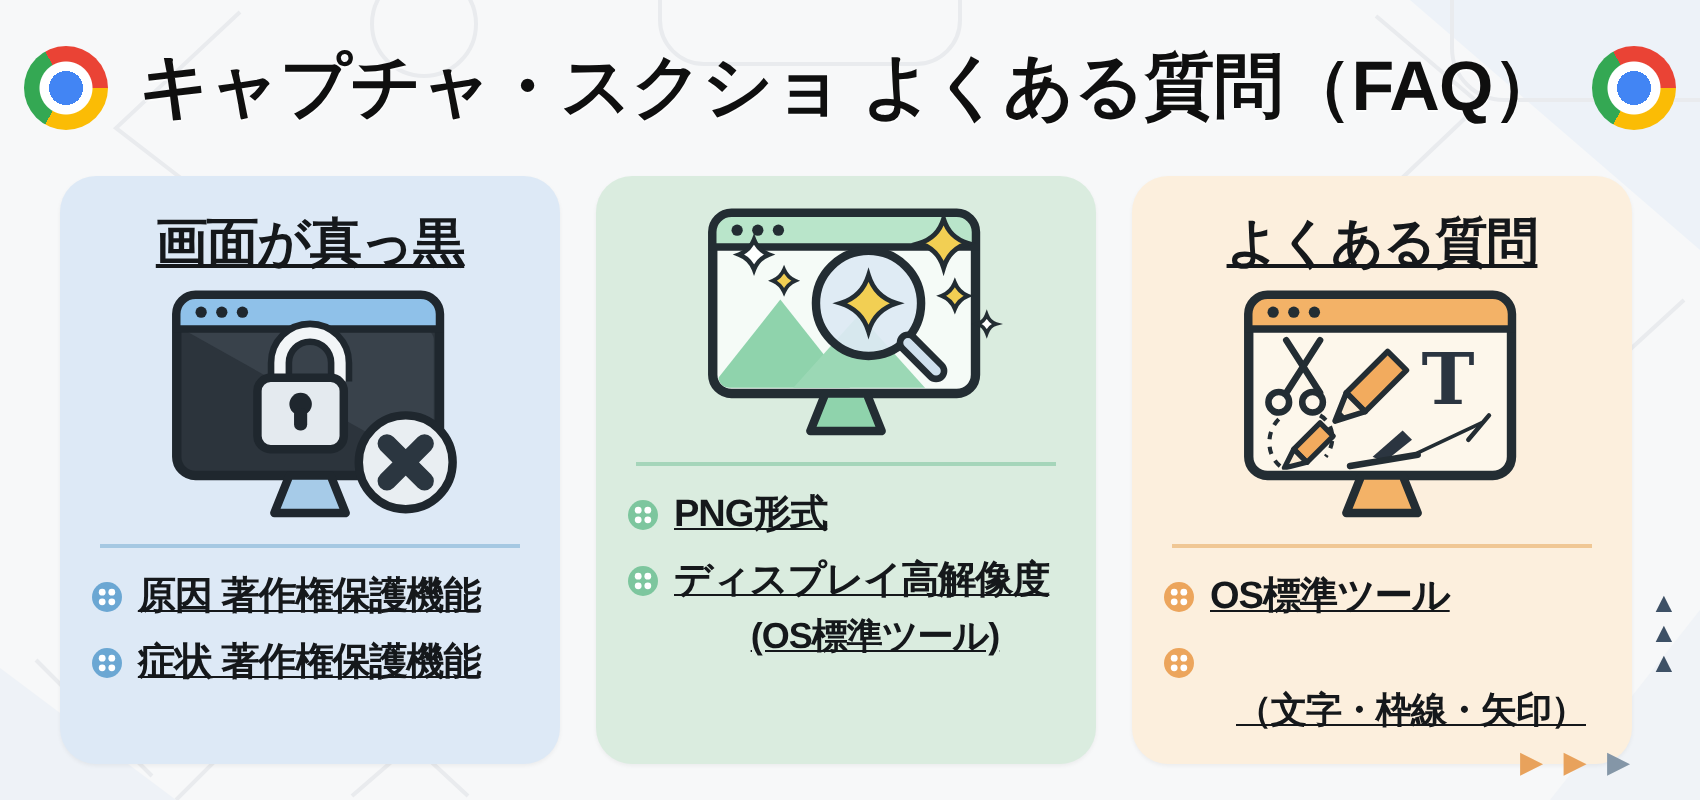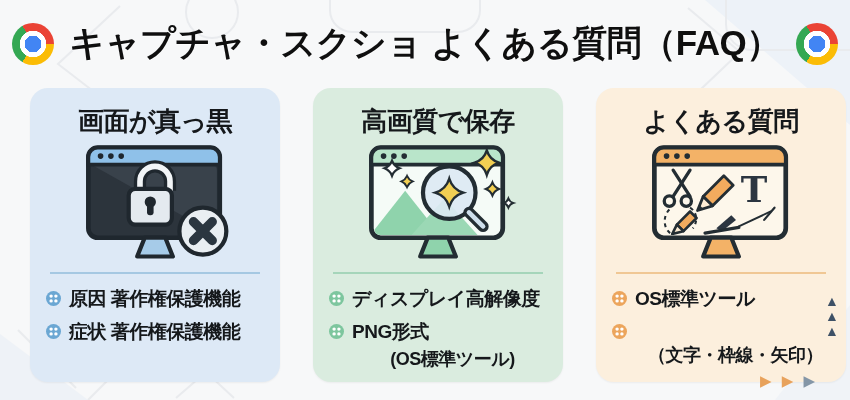--- a/index.html
+++ b/index.html
@@ -21,21 +21,21 @@
       radial-gradient(circle at 50% 50%, var(--chrome-blue,#4285f4) 0 8.5px, #ffffff 8.5px 13px, rgba(255,255,255,0) 13.5px),
       conic-gradient(from -30deg, var(--chrome-red,#ea4335) 0 120deg, var(--chrome-yellow,#fbbc05) 0 240deg, var(--chrome-green,#34a853) 0 360deg);
   }
   .page-title{
     font-size:35px;font-weight:900;margin:0;white-space:nowrap;
     color:var(--title-color,#0f0f0f);
     text-shadow:0 1px 0 rgba(255,255,255,.65);
     letter-spacing:-0.5px;
   }
   
-  .cards{position:absolute;left:30px;top:88px;display:flex;gap:33px;z-index:1;}
+  .cards{position:absolute;left:30px;top:88px;display:flex;gap:18px;z-index:1;text-decoration:underline;}
   .card{
     width:250px;height:294px;border-radius:18px;background:var(--bg,#eee);
     box-sizing:border-box;padding-top:10px;box-shadow:0 1px 2px rgba(0,0,0,.05);
   }
   .card-header{text-align:center;font-size:26px;font-weight:900;margin-top:6px;letter-spacing:-0.5px;}
   .icon-wrap{display:flex;justify-content:center;margin-top:3px;height:122px;}
   .divider{border-top:2px solid var(--divider,#ccc);margin:8px 20px 0;}
   .bullets{margin:13px 10px 0 16px;text-align:center;}
   .bullet-row{display:flex;gap:8px;align-items:flex-start;margin-bottom:10px;}
   .bullet-dot{flex:0 0 15px;margin-top:4px;}
@@ -126,21 +126,20 @@
             <circle cx="5.1" cy="9.9" r="1.7" fill="#fff"></circle>
             <circle cx="9.9" cy="9.9" r="1.7" fill="#fff"></circle>
           </svg>
         <div class="bullet-text">症状 著作権保護機能</div>
       </div>
 
     </div>
   </div>
 
   <div class="card" style="--bg: #daecdf; --divider: #a5d5ba; --bullet: #7dc69e;">
-    <div class="card-header">高画質で保存</div>
     <div class="icon-wrap">
       <svg width="170" height="122" viewBox="0 0 170 130">
         <clipPath id="scr2">
             <rect x="17" y="24" width="134" height="75" rx="6"></rect>
           </clipPath>
         <rect x="14" y="6" width="140" height="96" rx="10" fill="#f5fbf7" stroke="#232d33" stroke-width="5"></rect>
         <g clip-path="url(#scr2)">
           <polygon points="12,100 50,52 88,100" fill="#8fd3ac"></polygon>
           <polygon points="56,100 92,60 128,100" fill="#9bd8b5"></polygon>
         </g>
@@ -163,32 +162,32 @@
     <div class="divider"></div>
     <div class="bullets">
       <div class="bullet-row">
         <svg class="bullet-dot" width="15" height="15" viewBox="0 0 15 15">
             <circle cx="7.5" cy="7.5" r="7.5" style="fill:var(--bullet)"></circle>
             <circle cx="5.1" cy="5.1" r="1.7" fill="#fff"></circle>
             <circle cx="9.9" cy="5.1" r="1.7" fill="#fff"></circle>
             <circle cx="5.1" cy="9.9" r="1.7" fill="#fff"></circle>
             <circle cx="9.9" cy="9.9" r="1.7" fill="#fff"></circle>
           </svg>
+        <div class="bullet-text">PNG形式</div>
+      </div>
+
+      <div class="bullet-row">
+        <svg class="bullet-dot" width="15" height="15" viewBox="0 0 15 15">
+            <circle cx="7.5" cy="7.5" r="7.5" style="fill:var(--bullet)"></circle>
+            <circle cx="5.1" cy="5.1" r="1.7" fill="#fff"></circle>
+            <circle cx="9.9" cy="5.1" r="1.7" fill="#fff"></circle>
+            <circle cx="5.1" cy="9.9" r="1.7" fill="#fff"></circle>
+            <circle cx="9.9" cy="9.9" r="1.7" fill="#fff"></circle>
+          </svg>
         <div class="bullet-text">ディスプレイ高解像度</div>
-      </div>
-
-      <div class="bullet-row">
-        <svg class="bullet-dot" width="15" height="15" viewBox="0 0 15 15">
-            <circle cx="7.5" cy="7.5" r="7.5" style="fill:var(--bullet)"></circle>
-            <circle cx="5.1" cy="5.1" r="1.7" fill="#fff"></circle>
-            <circle cx="9.9" cy="5.1" r="1.7" fill="#fff"></circle>
-            <circle cx="5.1" cy="9.9" r="1.7" fill="#fff"></circle>
-            <circle cx="9.9" cy="9.9" r="1.7" fill="#fff"></circle>
-          </svg>
-        <div class="bullet-text">PNG形式</div>
       </div>
       <div class="bullet-sub">(OS標準ツール)</div>
     </div>
   </div>
 
   <div class="card" style="--bg: #fcefdd; --divider: #f0c794; --bullet: #eca55c;">
     <div class="card-header">よくある質問</div>
     <div class="icon-wrap">
       <svg width="170" height="122" viewBox="0 0 170 130">
         <clipPath id="scr3">

